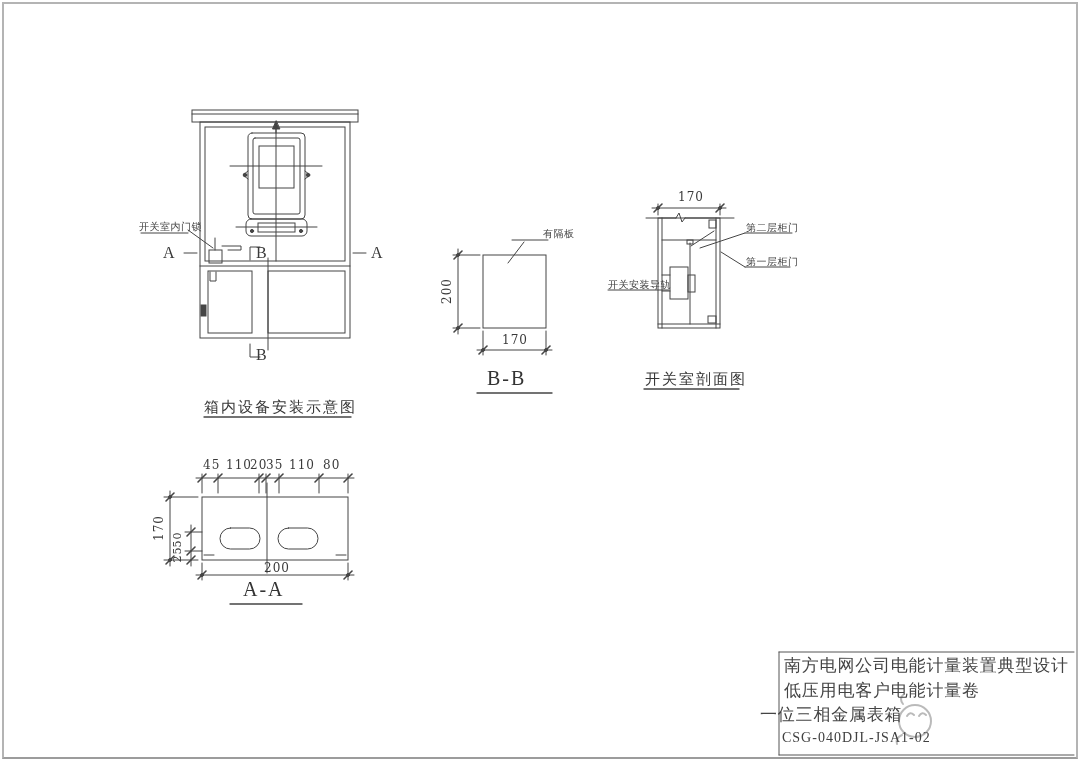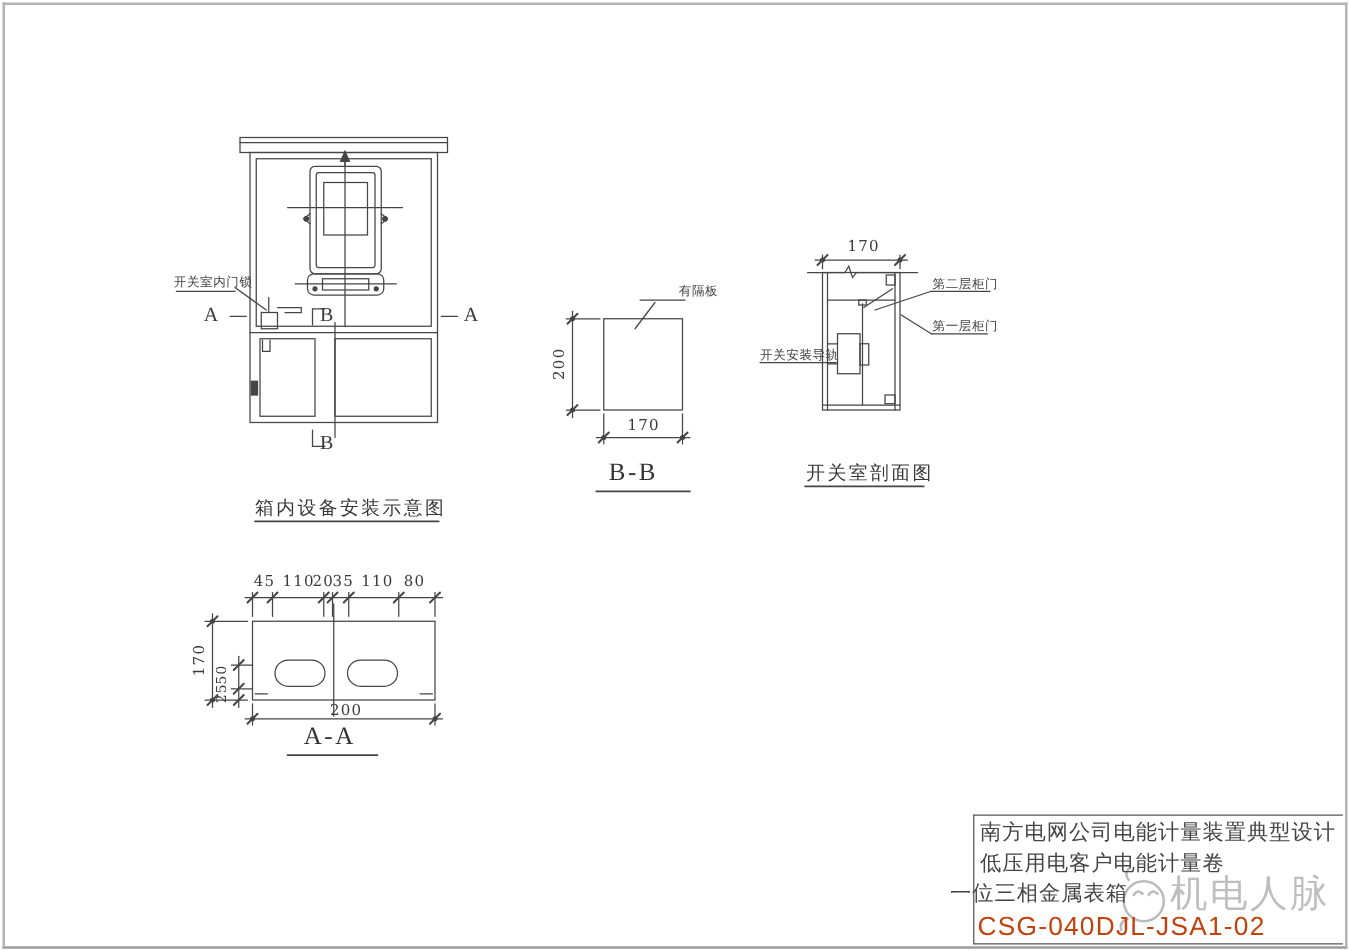--- a/index.html
+++ b/index.html
@@ -9,21 +9,21 @@
          border:2px solid #b4b4b4;border-bottom-color:#9c9c9c;pointer-events:none;}
   svg.linework{position:absolute;left:0;top:0;}
   .lbl{position:absolute;white-space:nowrap;line-height:1;}
   .tiny{font-size:10px;letter-spacing:0.5px;}
   .dim{font-size:12px;font-family:"DejaVu Serif",serif;letter-spacing:1px;color:#3a3a3a;}
   .vdim{transform:rotate(-90deg);transform-origin:center center;}
   .mark{font-size:16px;font-family:"Liberation Serif",serif;color:#3a3a3a;}
   .view-title{font-size:15px;letter-spacing:2px;color:#363636;text-align:center;}
   .serif-title{font-family:"Liberation Serif",serif;font-size:20px;letter-spacing:2px;color:#333;}
   .tb-row{font-size:17px;letter-spacing:0.8px;color:#444;}
-  .tb-num{font-family:Liberation Sans, sans-serif;font-size:21px;letter-spacing:1px;color:#c2410c;}
+  .tb-num{font-family:Liberation Serif, serif;font-size:14px;letter-spacing:1px;color:#404040;}
   .wm-text{font-size:30px;color:#a9a9a9;opacity:0.75;letter-spacing:2px;}
 </style>
 </head>
 <body>
 
 <div class="sheet">
 
   <svg class="linework" width="1080" height="761" viewBox="0 0 1080 761" stroke="#454545" stroke-width="1" fill="none" stroke-linecap="round">
 
     <g>
@@ -242,16 +242,15 @@
   <div class="lbl dim vdim" style="left:167px;top:534px;width:20px;text-align:center;font-size:11px;">50</div>
   <div class="lbl dim vdim" style="left:167px;top:549px;width:20px;text-align:center;font-size:11px;">25</div>
   <div class="lbl dim" style="left:264px;top:562px;">200</div>
   <div class="lbl serif-title" style="left:243px;top:579px;">A-A</div>
 
   <div class="lbl tb-row" style="left:784px;top:657px;text-align:right;">南方电网公司电能计量装置典型设计</div>
   <div class="lbl tb-row" style="left:784px;top:682px;">低压用电客户电能计量卷</div>
   <div class="lbl tb-row" style="left:760px;top:706px;">一位三相金属表箱</div>
   <div class="lbl tb-num" style="left:782px;top:731px;">CSG-040DJL-JSA1-02</div>
 
-  <div class="lbl wm-text" style="left:936px;top:701px;">机电人脉</div>
 
   <div class="frame"></div>
 </div>
 
 </body></html>

